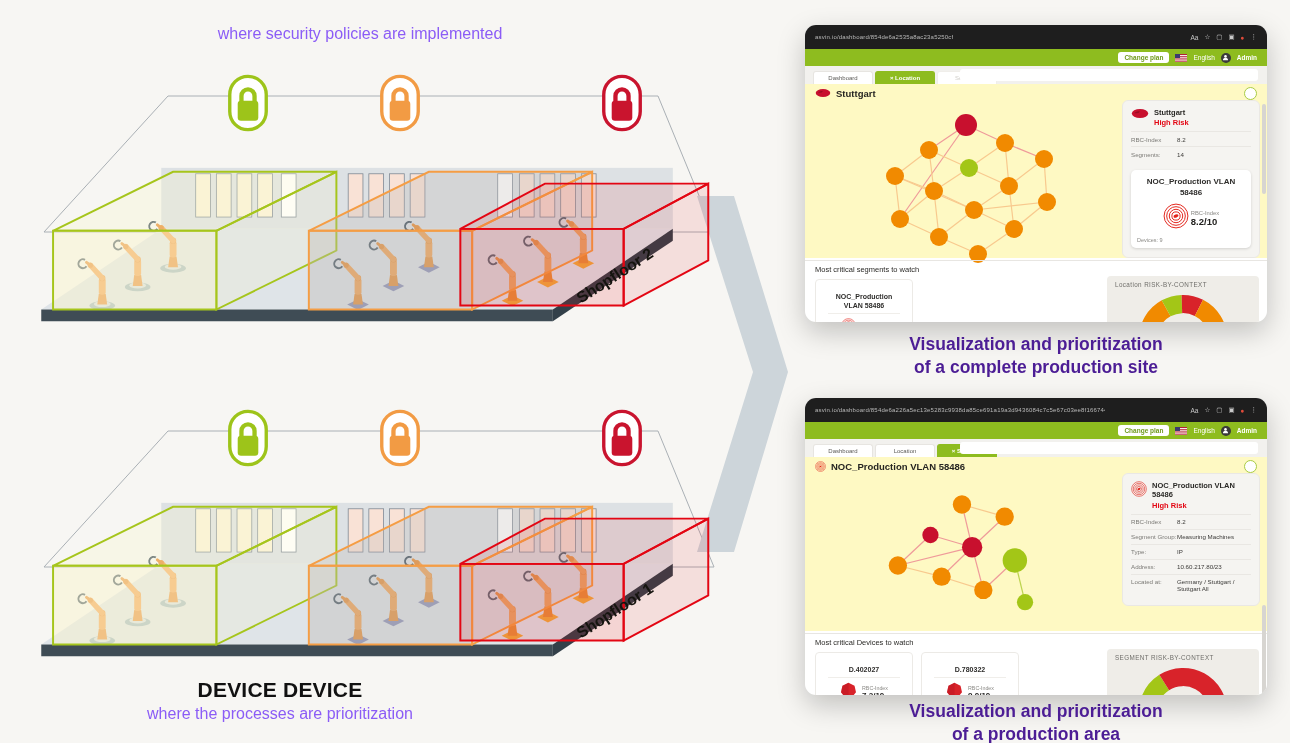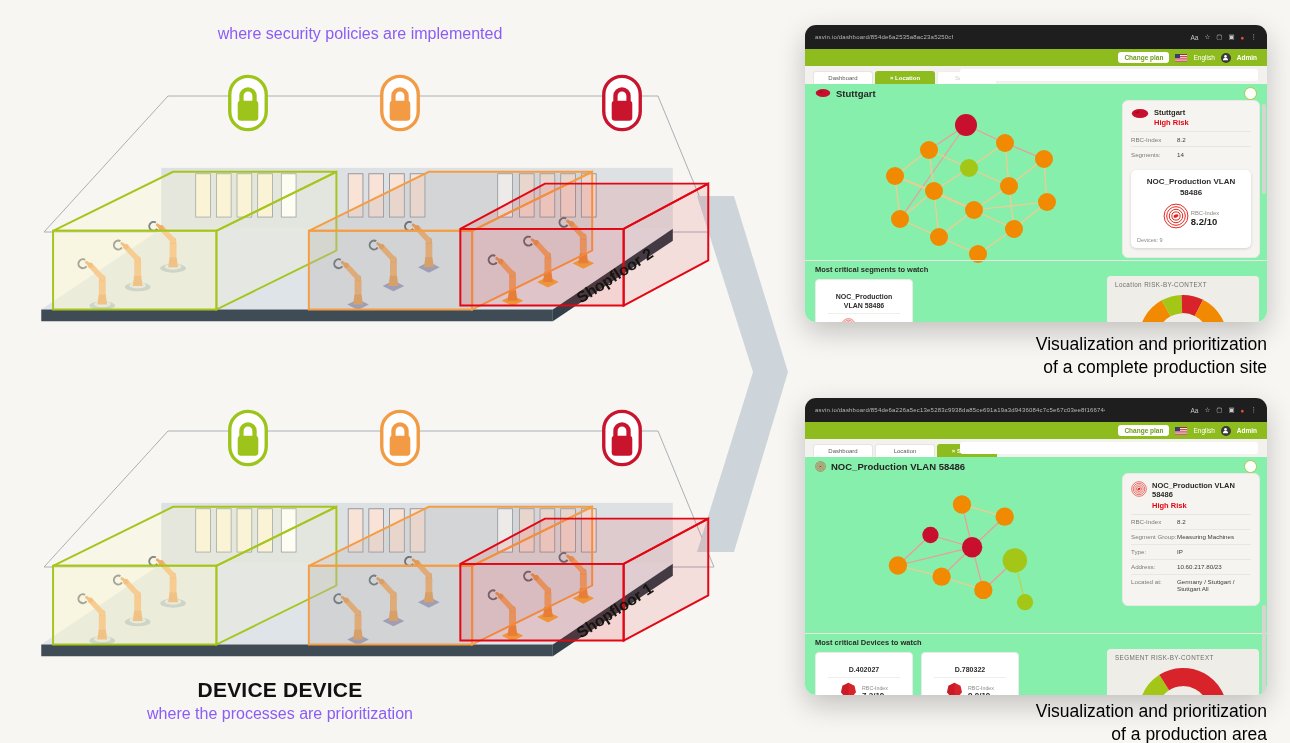--- a/index.html
+++ b/index.html
@@ -12,22 +12,22 @@
   .plane{fill:none;stroke:#aab0b5;stroke-width:1}
   .plane-title{position:absolute;text-align:center;width:500px}
   .plane-title h1{font-size:21px;font-weight:800;margin:0;letter-spacing:0.2px;color:#111}
   .plane-title p{font-size:16px;margin:3px 0 0;font-weight:400;color:#8b5cf6}
   .lock{position:absolute;width:42px;height:58px;display:block}
   .lock svg{width:100%;height:100%;display:block}
   .shopfloor{position:absolute;left:15px;width:690px;height:182px;overflow:visible}
   .sf-label{font-size:16px;font-weight:700;fill:#15140f}
 
   
-  .caption{position:absolute;left:805px;width:462px;text-align:right;font-size:17.5px;
-           font-weight:400;line-height:1.32;color:#000000}
+  .caption{position:absolute;left:805px;width:462px;text-align:center;font-size:17.5px;
+           font-weight:700;line-height:1.32;color:#4c1d95}
 
   
   .bwindow{position:absolute;left:805px;width:462px;height:297px;border-radius:11px;background:#fff;
            box-shadow:0 10px 28px rgba(0,0,0,.22);overflow:hidden}
   .chrome{height:24px;background:#1e1e1e;display:flex;align-items:center;
           justify-content:space-between;padding:0 10px}
   .urltext{font-size:6px;color:#b9b9b9;letter-spacing:.2px;white-space:nowrap;overflow:hidden;
            max-width:290px;display:block}
   .chrome-icons{display:flex;gap:6px;font-size:6.5px;color:#c9c9c9;align-items:center}
   .chrome-icons .rec{color:#e04b3a}
@@ -35,21 +35,21 @@
           gap:6px;padding:0 10px}
   .changeplan{background:#fff;border:none;border-radius:3px;font-size:6.5px;color:#6f9a1a;
               padding:2px 6px;font-weight:700;font-family:inherit;cursor:pointer}
   .flag{width:12px;height:8px;display:block}
   .flag svg{display:block;width:12px;height:8px}
   .lang{color:#fff;font-size:6.5px}
   .avatar{width:10px;height:10px;background:#3a3a3a;border-radius:50%;display:flex;
           align-items:center;justify-content:center}
   .avatar svg{width:7px;height:7px}
   .user{color:#fff;font-size:6.5px;font-weight:700}
-  .content{position:relative;height:256px;background:#86efac}
+  .content{position:relative;height:192px;background:#fef9c3}
   .tabrow{position:relative;height:18px;background:#f2f1ee;display:flex;align-items:flex-end;
           padding-left:8px}
   .tab{min-width:46px;text-align:center;font-size:6px;padding:3px 6px;background:#fff;color:#5c5b58;
        border:1px solid #e7e5e1;border-bottom:none;border-radius:3px 3px 0 0;margin-right:2px;cursor:pointer}
   .tab.active{background:#8ebc1f;color:#fff;font-weight:700;border-color:#8ebc1f}
   .tab.faded{color:#cfcdc8;border-color:#f0eeea}
   .tabsearch{position:absolute;left:155px;right:9px;top:3px;height:12px;background:#fff;border-radius:3px}
   .titlerow{position:absolute;left:0;right:0;top:18px;height:18px;display:flex;align-items:center;
             gap:5px;padding:0 10px}
   .t-icon{display:inline-flex}
@@ -66,21 +66,21 @@
   .p-label{flex:0 0 46px;color:#7b7a76}
   .p-val{flex:1;text-align:left}
   .p-card{background:#fff;border-radius:5px;box-shadow:0 1px 3px rgba(0,0,0,.15);margin-top:9px;
           padding:7px 6px 5px;text-align:center;cursor:pointer}
   .pc-title{font-size:8px;font-weight:700;line-height:1.3;color:#2e2d2b}
   .pc-row{display:flex;align-items:center;justify-content:center;gap:2px;margin-top:5px}
   .pc-mlabel{font-size:5.8px;color:#8a8985;text-align:left}
   .pc-mval{font-size:9.5px;font-weight:700;text-align:left;color:#232220}
   .pc-footer{font-size:5.5px;color:#8a8985;text-align:left;margin-top:4px}
   .divider{position:absolute;left:0;right:0;top:194px;border-top:1px solid #e8e6e2}
-  .b-heading{position:absolute;left:10px;top:199px;font-size:7.5px;font-weight:700;color:#2b2a27}
+  .b-heading{position:absolute;left:10px;top:199px;font-size:7.5px;font-weight:400;color:#2b2a27}
   .b-card{position:absolute;top:213px;width:98px;background:#fff;border:1px solid #eceae6;
           border-radius:4px;padding:12px;box-sizing:border-box;text-align:center;cursor:pointer}
   .bc-title{font-size:7px;font-weight:600;line-height:1.3;border-bottom:1px solid #f0eeea;
             padding-bottom:3px;color:#2e2d2b}
   .bc-row{display:flex;align-items:center;justify-content:center;gap:5px;margin-top:4px}
   .bc-mlabel{font-size:5.3px;color:#8a8985;text-align:left}
   .bc-mval{font-size:8px;font-weight:700;text-align:left;color:#232220}
   .gaugecard{position:absolute;right:8px;top:210px;width:152px;height:72px;background:#efede8;
              border-radius:4px;padding:5px 8px;box-sizing:border-box}
   .g-title{font-size:6.3px;color:#6f6e6a;letter-spacing:.4px}

